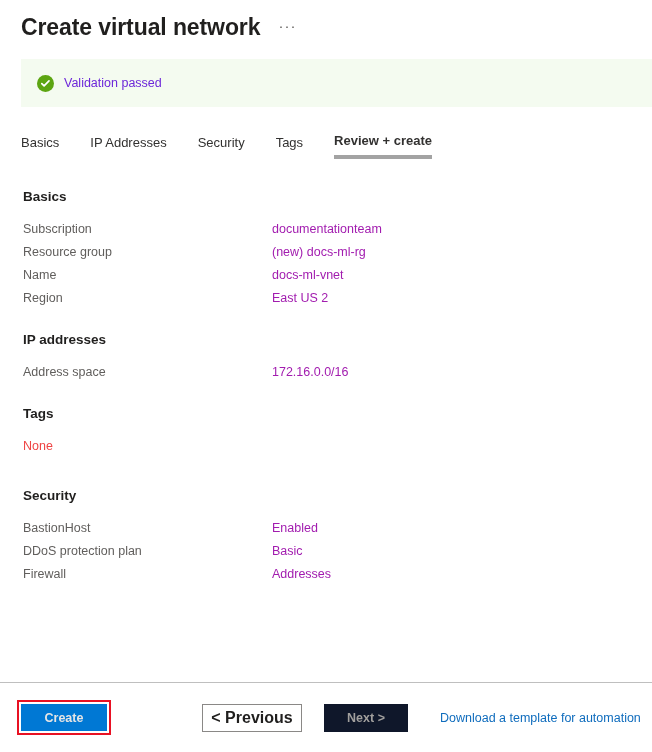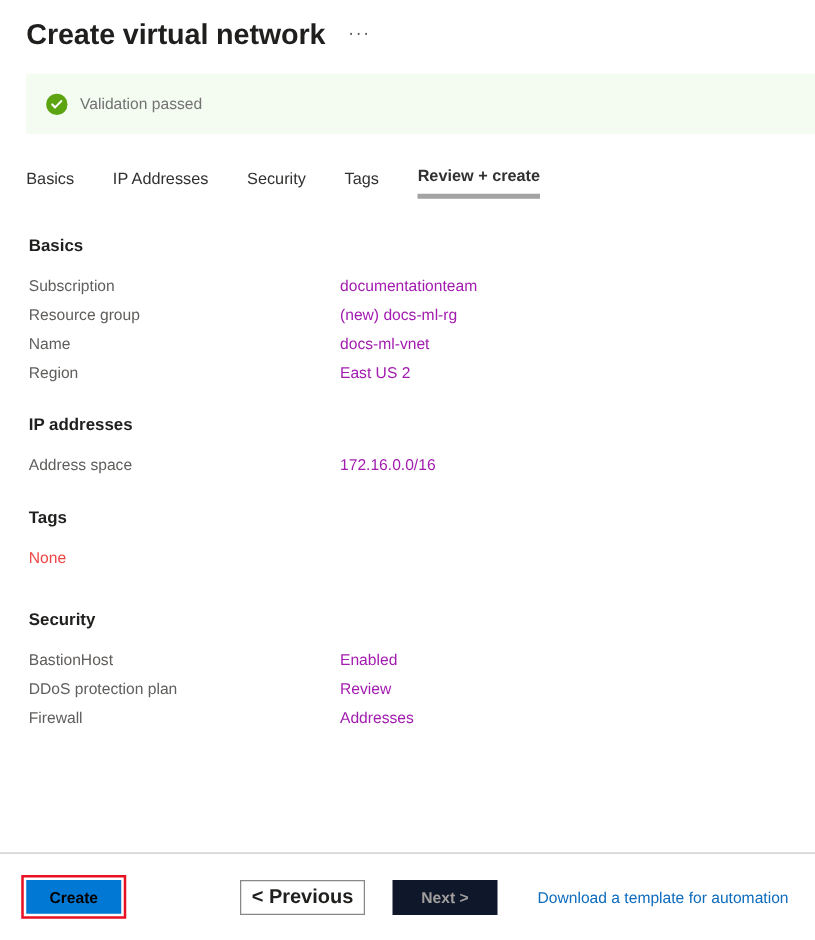--- a/index.html
+++ b/index.html
@@ -57,21 +57,21 @@
     border-radius: 50%;
     background: #5ca511;
     display: flex;
     align-items: center;
     justify-content: center;
   }
   .check-icon svg { display: block; }
   .validation-text {
     margin-left: 10px;
     font-size: 12.5px;
-    color: #737373;
+    color: #6d28d9;
   }
 
   
   .tab-strip {
     display: flex;
     align-items: flex-end;
     padding-left: 21px;
     margin-top: 20px;
     height: 32px;
   }
@@ -141,26 +141,26 @@
     padding-left: 17px;
   }
   .create-highlight {
     border: 2px solid #e81123;
     padding: 2px;
     display: inline-block;
     background: #ffffff;
   }
   .btn-create {
     background: #0078d4;
-    color: #000000;
+    color: #e5e5e5;
     border: none;
     font-family: "Liberation Sans", sans-serif;
     font-size: 12.5px;
     font-weight: 700;
-    width: 76px;
+    width: 86px;
     height: 27px;
     cursor: pointer;
     display: block;
   }
   .btn-prev {
     margin-left: 91px;
     background: #ffffff;
     border: 1px solid #8a8886;
     color: #201f1e;
     font-family: "Liberation Sans", sans-serif;
@@ -252,21 +252,21 @@
   </div>
 
   <div class="section" style="margin-top:30px;">
     <div class="section-title">Security</div>
     <div class="kv-row">
       <div class="kv-label">BastionHost</div>
       <div class="kv-value">Enabled</div>
     </div>
     <div class="kv-row">
       <div class="kv-label">DDoS protection plan</div>
-      <div class="kv-value">Review</div>
+      <div class="kv-value">Basic</div>
     </div>
     <div class="kv-row">
       <div class="kv-label">Firewall</div>
       <div class="kv-value">Addresses</div>
     </div>
   </div>
 
 </div>
 
 <div class="footer-divider"></div>

